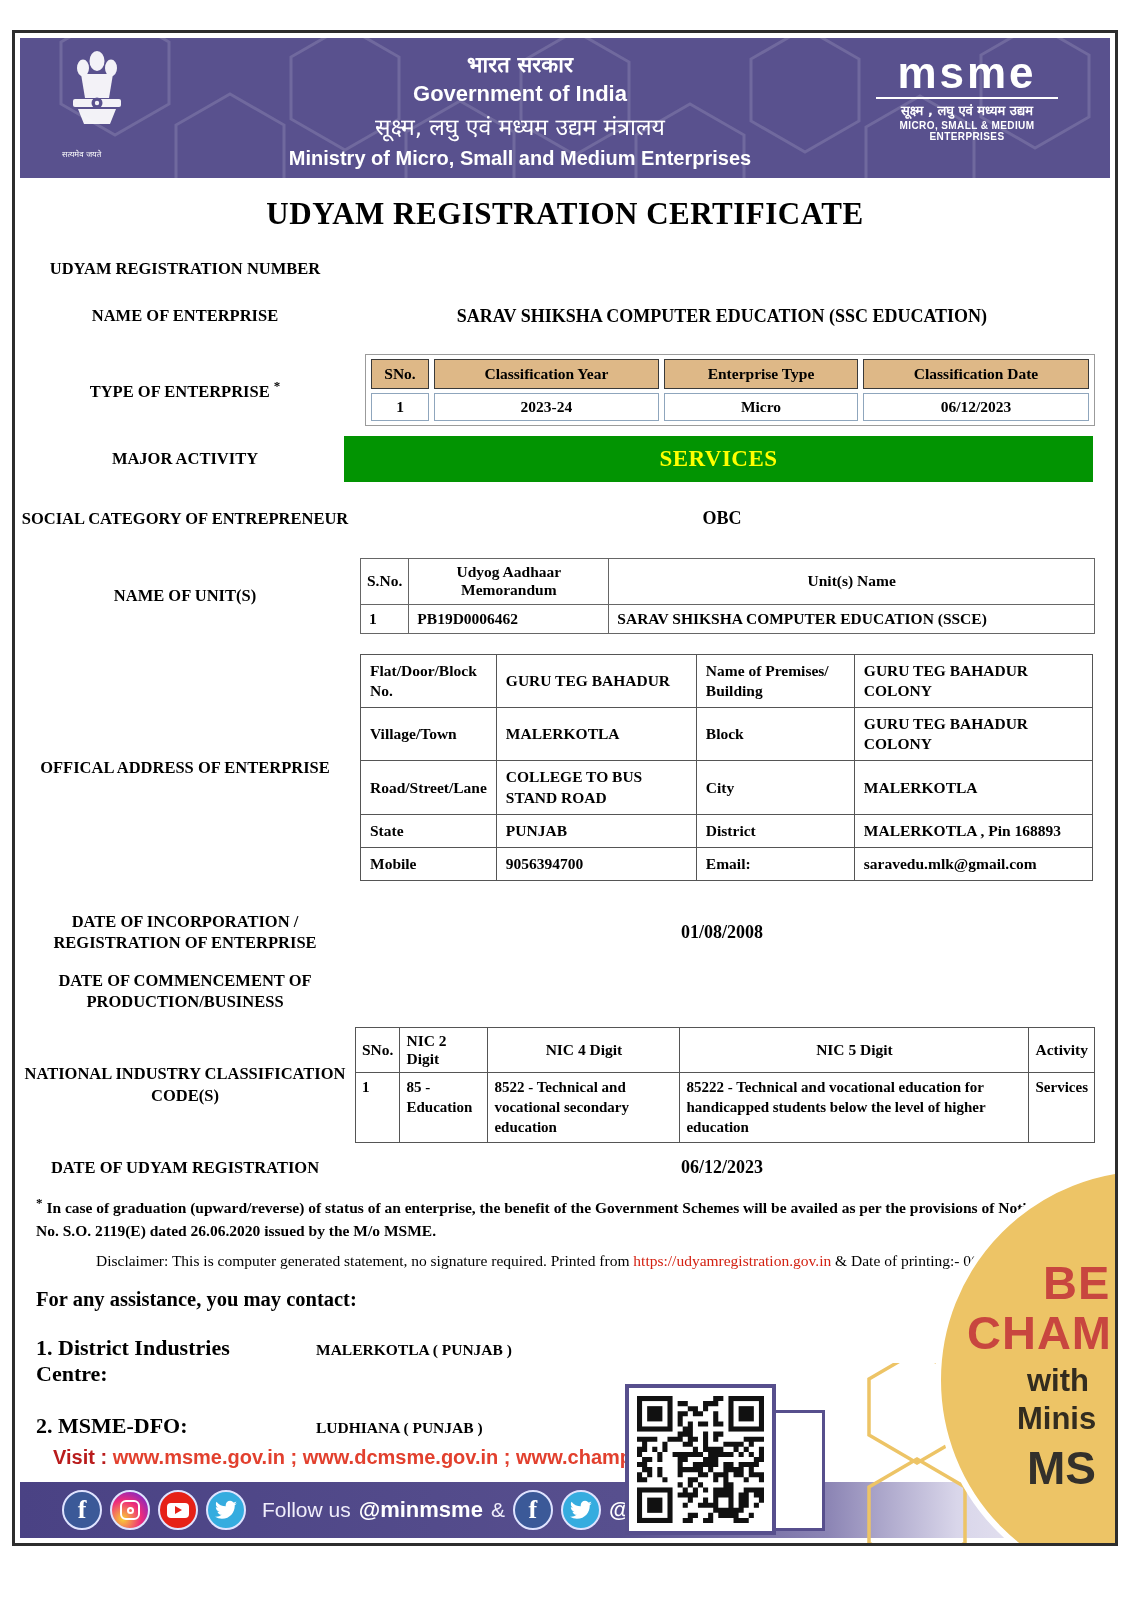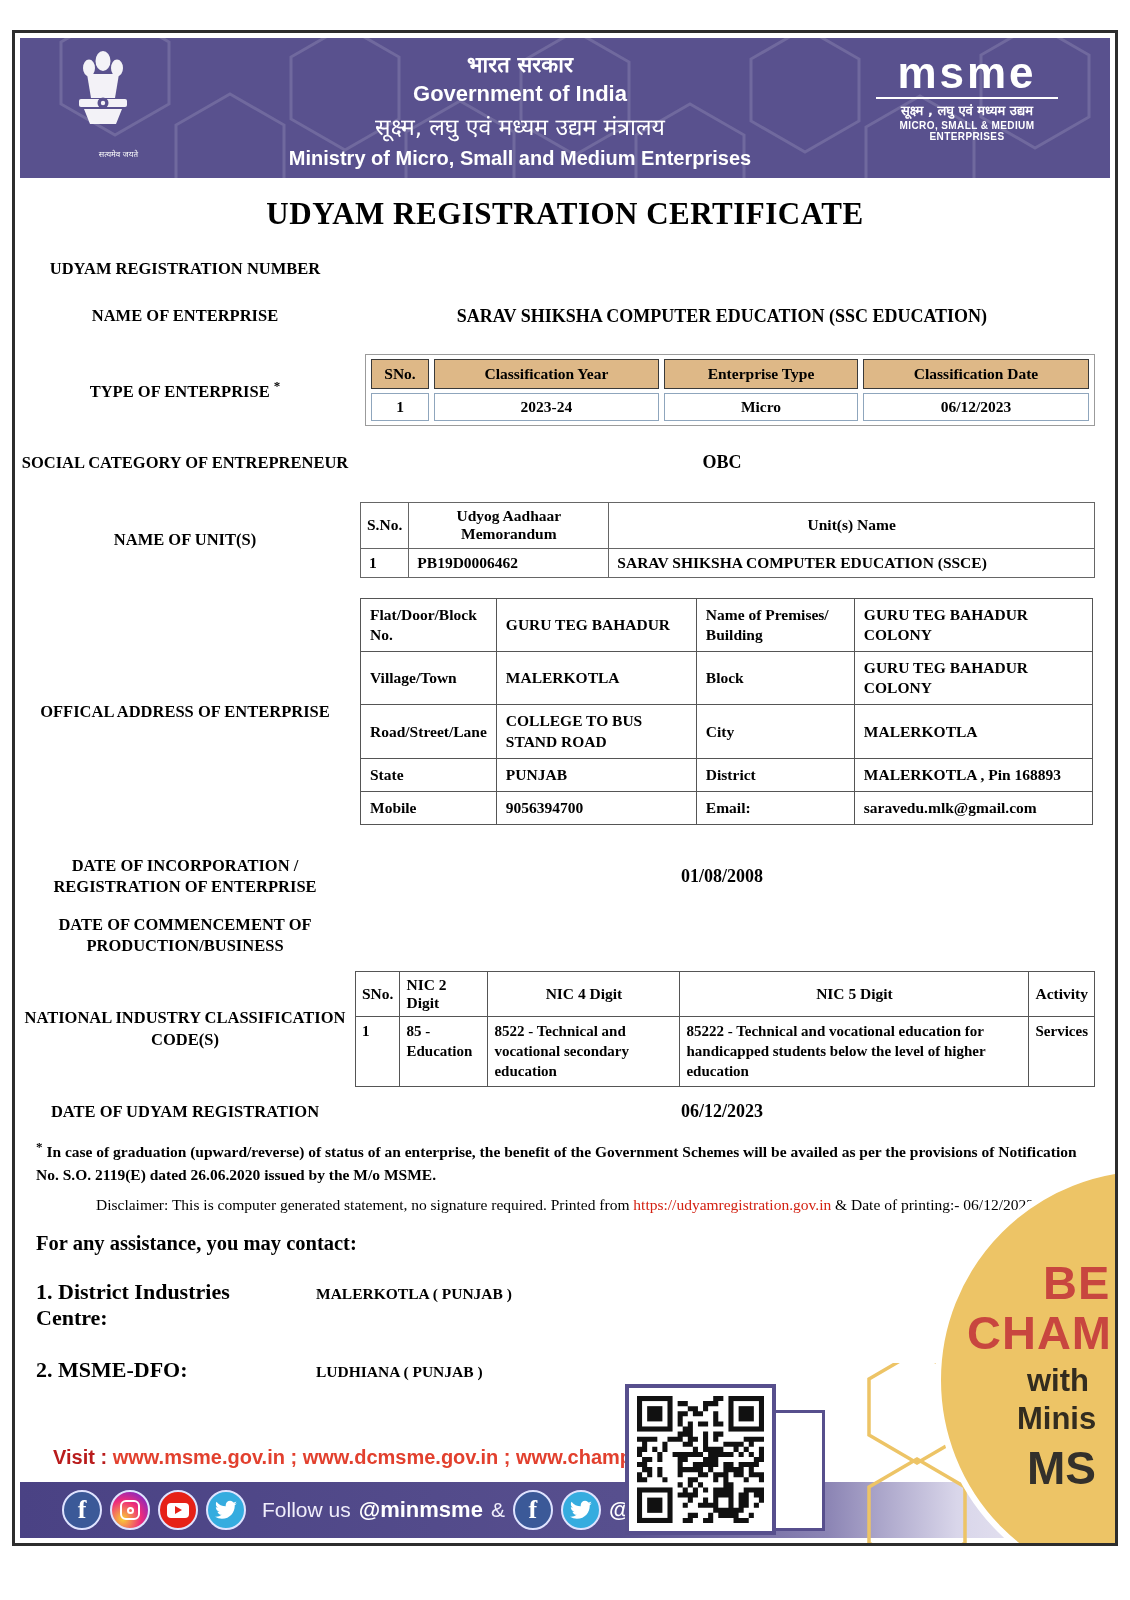--- a/index.html
+++ b/index.html
@@ -3,21 +3,21 @@
 <meta charset="utf-8">
 <style>
   *{box-sizing:border-box;margin:0;padding:0;}
   html,body{width:1130px;height:1600px;overflow:hidden;}
   body{background:#fff;position:relative;font-family:"Liberation Serif","DejaVu Serif",serif;color:#000;}
   .frame{position:absolute;left:12px;top:30px;width:1106px;height:1516px;border:3px solid #2d2d2d;padding:5px;background:#fff;overflow:hidden;}
 
   
   .band{position:relative;width:1090px;height:140px;background:#59518E;overflow:hidden;}
   .hex-bg{position:absolute;left:0;top:0;width:100%;height:100%;}
-  .emblem{position:absolute;left:34px;top:8px;width:84px;height:126px;text-align:right;}
+  .emblem{position:absolute;left:42px;top:8px;width:84px;height:126px;text-align:left;}
   .emblem-motto{color:#fff;font-family:"DejaVu Sans","Liberation Sans",sans-serif;font-size:8px;margin-top:-2px;}
   .band-center{position:absolute;left:170px;right:260px;top:10px;text-align:center;color:#fff;}
   .bc-hi1{font-size:22px;font-family:"DejaVu Sans","Liberation Sans",sans-serif;font-weight:bold;}
   .bc-en1{font-size:22px;font-family:"Liberation Sans","DejaVu Sans",sans-serif;font-weight:bold;margin-top:3px;}
   .bc-hi2{font-size:23px;font-family:"DejaVu Sans","Liberation Sans",sans-serif;font-weight:normal;margin-top:3px;}
   .bc-en2{font-size:20px;font-family:"Liberation Sans","DejaVu Sans",sans-serif;font-weight:bold;margin-top:5px;}
   .msme-logo{position:absolute;right:48px;top:14px;width:190px;text-align:center;color:#fff;font-family:"Liberation Sans","DejaVu Sans",sans-serif;}
   .msme-word{font-size:44px;font-weight:900;letter-spacing:3px;line-height:0.95;text-transform:lowercase;}
   .msme-rule{border-top:2px solid #fff;margin:3px 4px 2px 4px;}
   .msme-hi{font-size:13px;font-weight:bold;font-family:"DejaVu Sans","Liberation Sans",sans-serif;}
@@ -180,20 +180,24 @@
         <tr>
           <td>1</td>
           <td>2023-24</td>
           <td>Micro</td>
           <td>06/12/2023</td>
         </tr>
       </tbody>
     </table>
   </div>
 
+  <div class="f-row" style="margin-top:10px;">
+    <div class="f-label">MAJOR ACTIVITY</div>
+    <div class="activity-bar">SERVICES</div>
+  </div>
 
   <div class="f-row" style="margin-top:14px;min-height:46px;">
     <div class="f-label">SOCIAL CATEGORY OF ENTREPRENEUR</div>
     <div class="f-value">OBC</div>
   </div>
 
   <div class="f-row" style="margin-top:16px;">
     <div class="f-label">NAME OF UNIT(S)</div>
     <table class="units-table">
       <thead>

